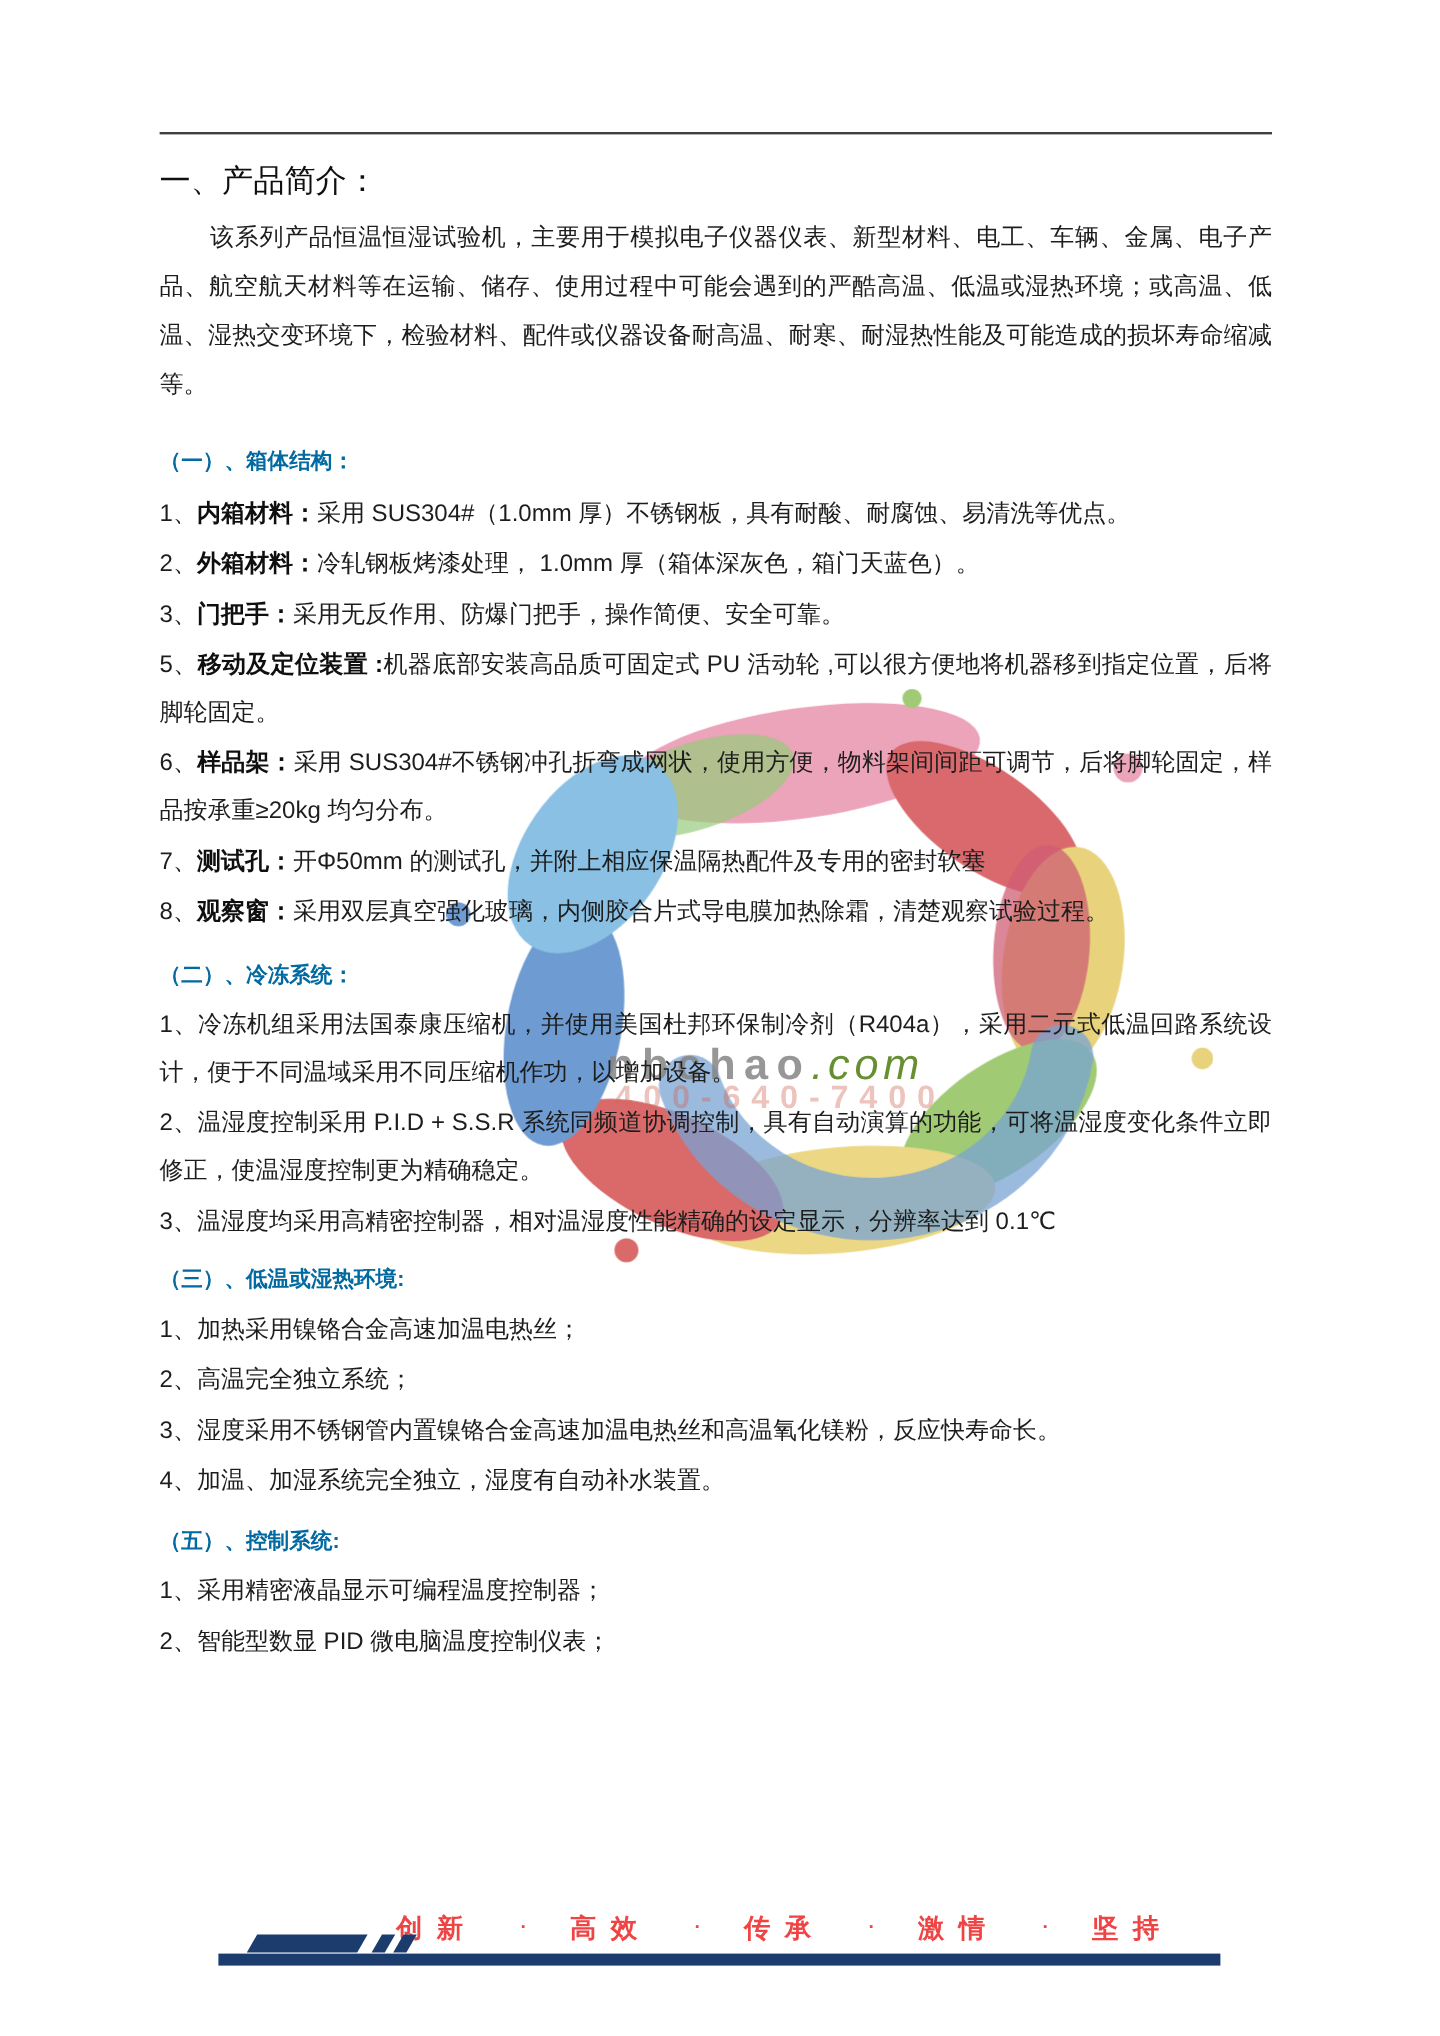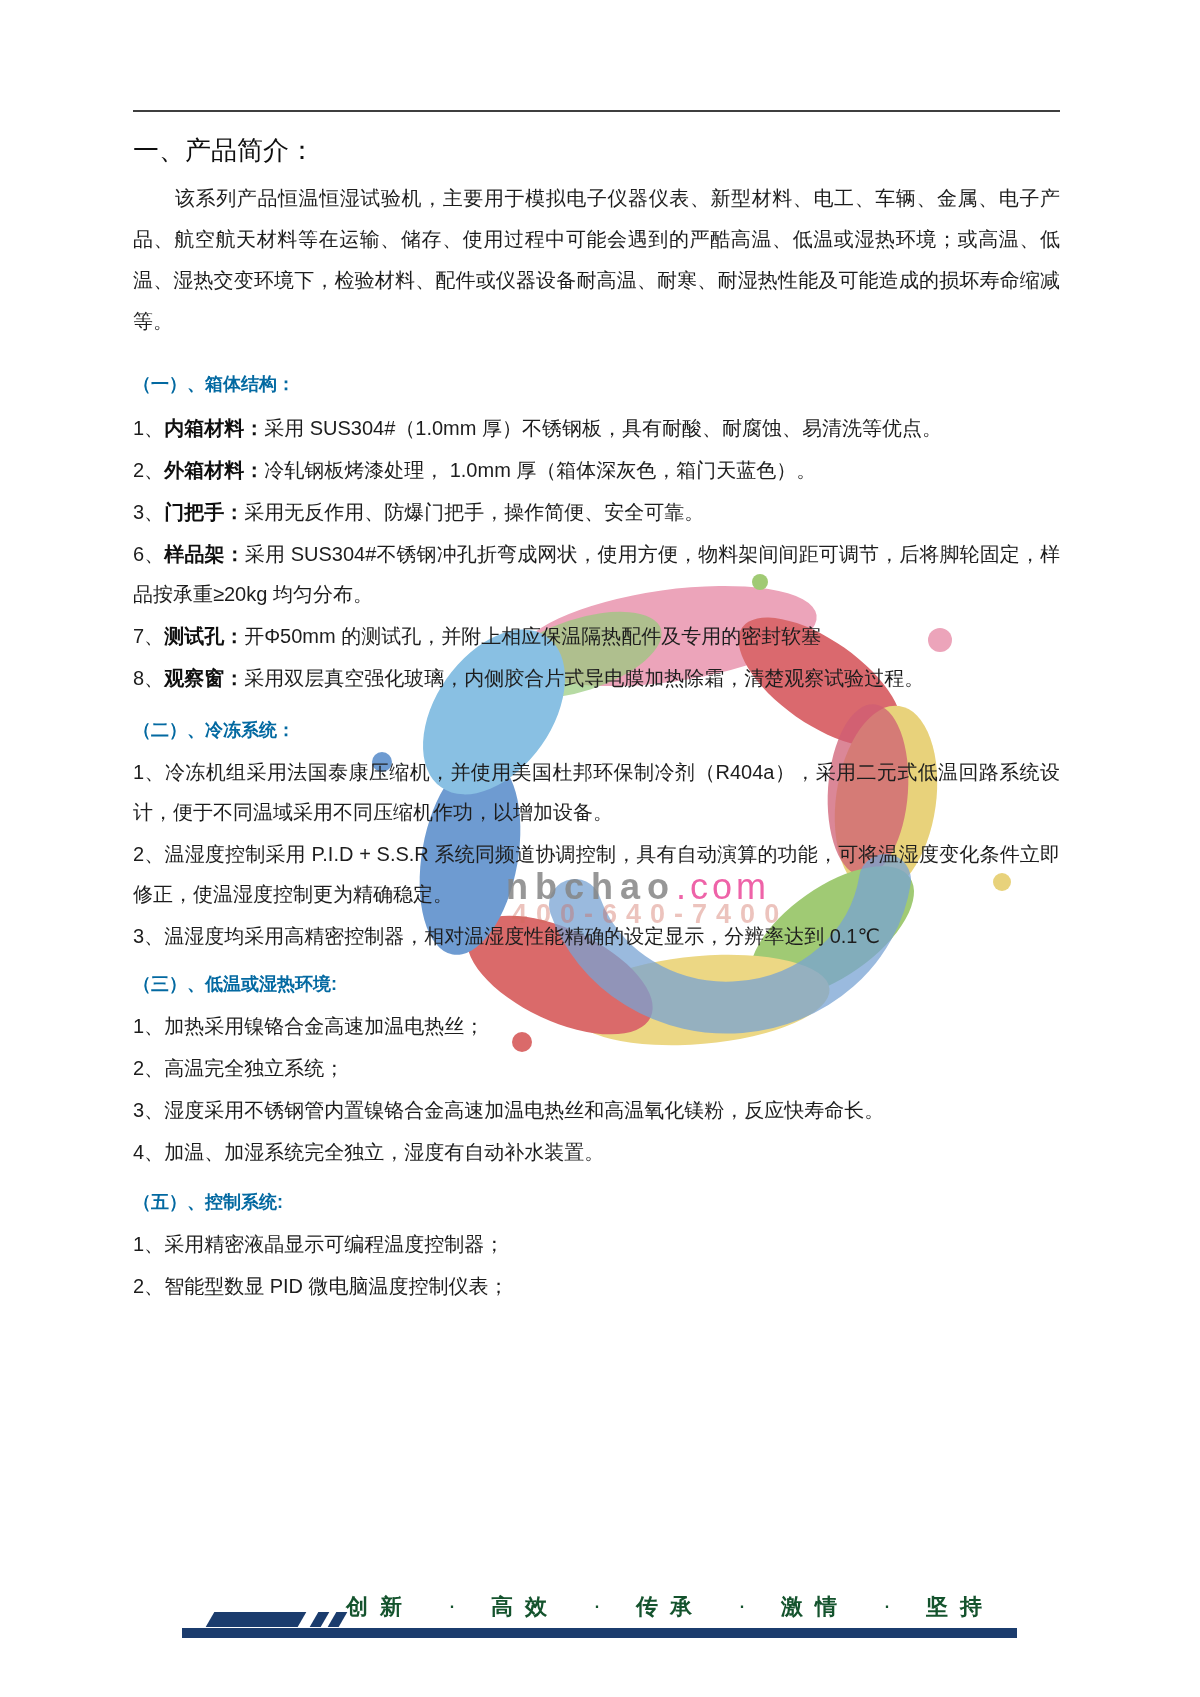--- a/index.html
+++ b/index.html
@@ -16,21 +16,21 @@
   .wm-brand {
     position:absolute; left:496px; top:786px; white-space:nowrap;
     font-size:80px; font-weight:700; color:#c93434; letter-spacing:58px;
     opacity:.78;
   }
   .wm-domain {
     position:absolute; left:506px; top:866px; white-space:nowrap;
     font-size:36px; color:#8c8c8c; opacity:.85;
   }
   .wm-domain .bold { font-weight:700; letter-spacing:7px; color:#858585; }
-  .wm-domain .rest { font-weight:400; letter-spacing:4px; color:#ec4899; }
+  .wm-domain .rest { font-weight:400; letter-spacing:4px; color:#4d7c0f;font-style:italic; }
   .wm-phone {
     position:absolute; left:512px; top:899px; white-space:nowrap;
     font-size:27px; font-weight:700; color:#cf6a5a; letter-spacing:9px; opacity:.40;
   }
 
   
   .content { position:absolute; left:133px; top:0; width:927px; z-index:1; }
   .top-rule { height:2px; background:#3f3f3f; margin-top:110px; }
 
   .doc-h1 { font-size:26px; line-height:36px; font-weight:400; color:#0f0f0f; }
@@ -53,21 +53,21 @@
   }
   .item.first { margin-top:8px; }
   .item.first-s { margin-top:6px; }
   .item .lbl { font-weight:700; color:#0f0f0f; }
 
   
   .footer { position:absolute; inset:0; z-index:2; pointer-events:none; }
   .footer-slogan {
     position:absolute; left:330px; top:1592px; width:648px;
     display:flex; align-items:center; justify-content:space-between;
-    font-size:22px; font-weight:700; color:#14532d;margin-left:16px;
+    font-size:22px; font-weight:700; color:#ef4444;
   }
   .footer-slogan .word { letter-spacing:12px; }
   .footer-slogan .dot  { font-size:16px; letter-spacing:0; }
   .footer-bar {
     position:absolute; left:182px; top:1628px; width:835px; height:10px;
     background:#1b3c6d;
   }
   .logo-para, .logo-slash {
     position:absolute; top:1612px; height:15px; background:#1b3c6d;
     transform:skewX(-30deg);
@@ -111,20 +111,21 @@
     <div class="top-rule"></div>
 
     <h1 class="doc-h1 h1-intro">一、产品简介：</h1>
     <p class="para">该系列产品恒温恒湿试验机，主要用于模拟电子仪器仪表、新型材料、电工、车辆、金属、电子产品、航空航天材料等在运输、储存、使用过程中可能会遇到的严酷高温、低温或湿热环境；或高温、低温、湿热交变环境下，检验材料、配件或仪器设备耐高温、耐寒、耐湿热性能及可能造成的损坏寿命缩减等。</p>
 
 
     <h2 class="doc-h2 h2-box">（一）、箱体结构：</h2>
     <p class="item first"><span class="num">1、</span><span class="lbl">内箱材料：</span><span class="txt">采用 SUS304#（1.0mm 厚）不锈钢板，具有耐酸、耐腐蚀、易清洗等优点。</span></p>
     <p class="item"><span class="num">2、</span><span class="lbl">外箱材料：</span><span class="txt">冷轧钢板烤漆处理， 1.0mm 厚（箱体深灰色，箱门天蓝色）。</span></p>
     <p class="item"><span class="num">3、</span><span class="lbl">门把手：</span><span class="txt">采用无反作用、防爆门把手，操作简便、安全可靠。</span></p>
+    <p class="item"><span class="num">5、</span><span class="lbl">移动及定位装置 :</span><span class="txt">机器底部安装高品质可固定式 PU 活动轮 ,可以很方便地将机器移到指定位置，后将脚轮固定。</span></p>
     <p class="item"><span class="num">6、</span><span class="lbl">样品架：</span><span class="txt">采用 SUS304#不锈钢冲孔折弯成网状，使用方便，物料架间间距可调节，后将脚轮固定，样品按承重≥20kg 均匀分布。</span></p>
     <p class="item"><span class="num">7、</span><span class="lbl">测试孔：</span><span class="txt">开Φ50mm 的测试孔，并附上相应保温隔热配件及专用的密封软塞</span></p>
     <p class="item"><span class="num">8、</span><span class="lbl">观察窗：</span><span class="txt">采用双层真空强化玻璃，内侧胶合片式导电膜加热除霜，清楚观察试验过程。</span></p>
 
     <h2 class="doc-h2 h2-cool">（二）、冷冻系统：</h2>
     <p class="item first-s"><span class="num">1、</span><span class="txt">冷冻机组采用法国泰康压缩机，并使用美国杜邦环保制冷剂（R404a），采用二元式低温回路系统设计，便于不同温域采用不同压缩机作功，以增加设备。</span></p>
     <p class="item"><span class="num">2、</span><span class="txt">温湿度控制采用 P.I.D + S.S.R 系统同频道协调控制，具有自动演算的功能，可将温湿度变化条件立即修正，使温湿度控制更为精确稳定。</span></p>
     <p class="item"><span class="num">3、</span><span class="txt">温湿度均采用高精密控制器，相对温湿度性能精确的设定显示，分辨率达到 0.1℃</span></p>
 
     <h2 class="doc-h2 h2-heat">（三）、低温或湿热环境:</h2>

